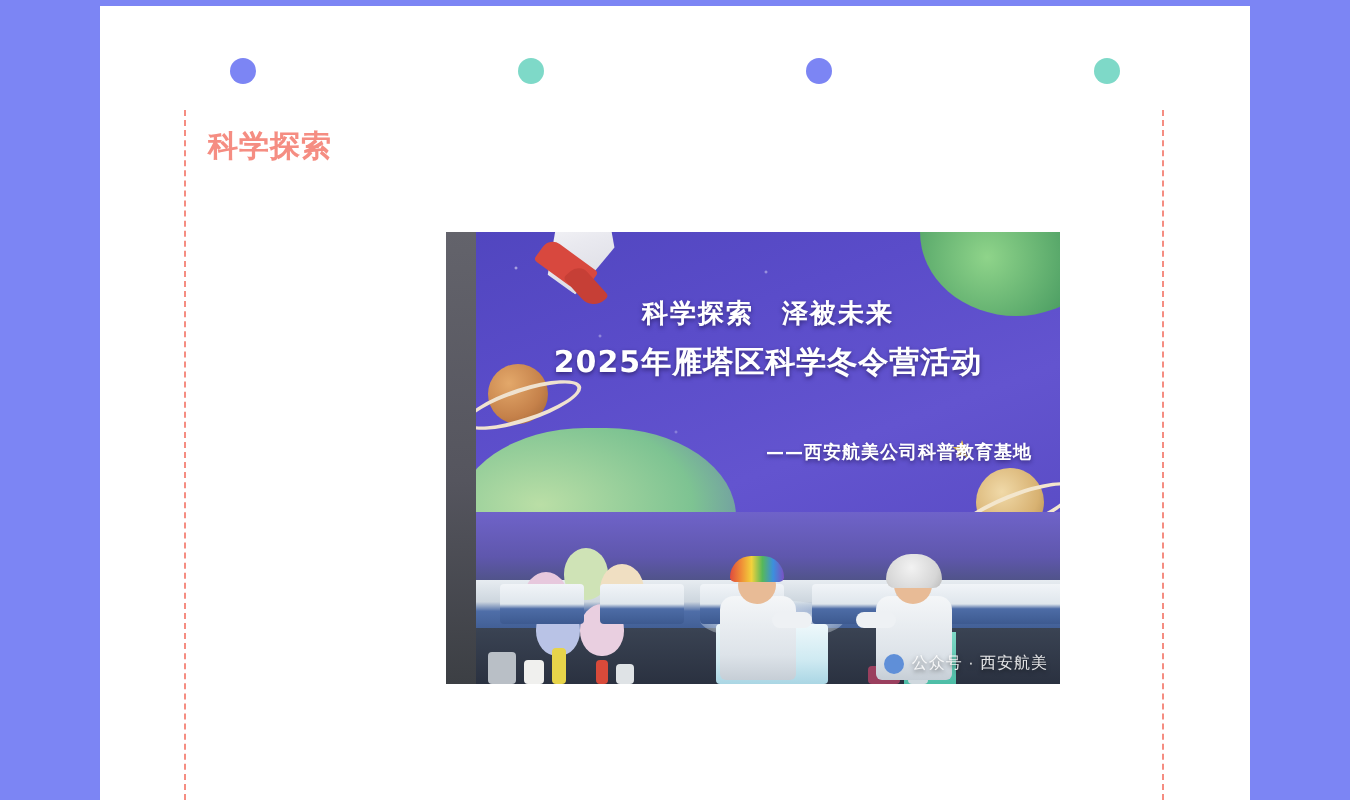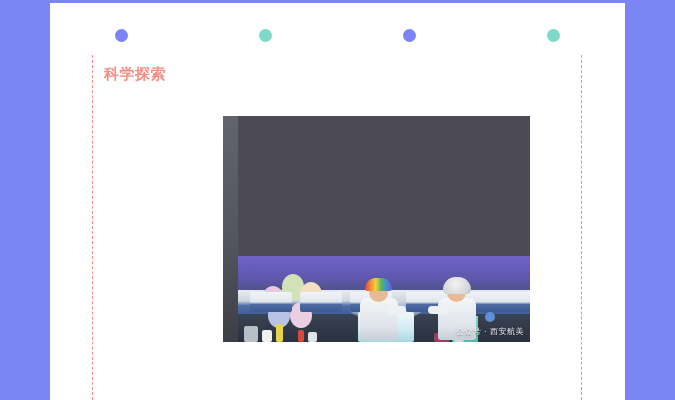--- a/index.html
+++ b/index.html
@@ -338,21 +338,20 @@
     right: 6px;
     bottom: 5px;
     display: flex;
     align-items: center;
     gap: 4px;
     color: rgba(255,255,255,.88);
     font-size: 8px;
     letter-spacing: .5px;
     text-shadow: 0 1px 2px rgba(0,0,0,.5);
     white-space: nowrap;
-    flex-direction: column;
   }
   .wm-badge {
     width: 10px; height: 10px;
     border-radius: 50%;
     background: #5f8fd8;
     flex: 0 0 auto;
   }
 
   
   .body-copy {
@@ -386,20 +385,39 @@
         <span class="deco-dot" style="left: 497px; background: rgb(126, 217, 200);"></span>
       </div>
 
     <h2 class="section-heading">科学探索</h2>
 
     <figure class="figure-block">
       <div class="photo-frame">
 
         <div class="wall-strip"></div>
 
+        <div class="screen">
+          <div class="starfield"></div>
+          <div class="planet-green"></div>
+          <div class="aurora"></div>
+          <div class="rocket"></div>
+          <div class="rocket-fin"></div>
+          <div class="rocket-fin b"></div>
+          <div class="planet-ringed">
+            <div class="ring"></div>
+          </div>
+          <div class="planet-saturn">
+            <div class="ring2"></div>
+          </div>
+          <div class="star-yellow"></div>
+
+          <div class="banner-line l1">科学探索　泽被未来</div>
+          <div class="banner-line l2">2025年雁塔区科学冬令营活动</div>
+          <div class="banner-line l3">——西安航美公司科普教育基地</div>
+        </div>
 
         <div class="room">
           <div class="bench"></div>
           <div class="floor"></div>
           <div class="balloon-cluster">
               <div class="balloon" style="left: 2px; top: 14px; background: rgb(231, 200, 221);"></div>
               <div class="balloon" style="left: 22px; top: 2px; background: rgb(207, 227, 182);"></div>
               <div class="balloon" style="left: 40px; top: 10px; background: rgb(240, 223, 194);"></div>
               <div class="balloon" style="left: 8px; top: 30px; background: rgb(185, 195, 230);"></div>
               <div class="balloon" style="left: 30px; top: 30px; background: rgb(233, 207, 224);"></div>

